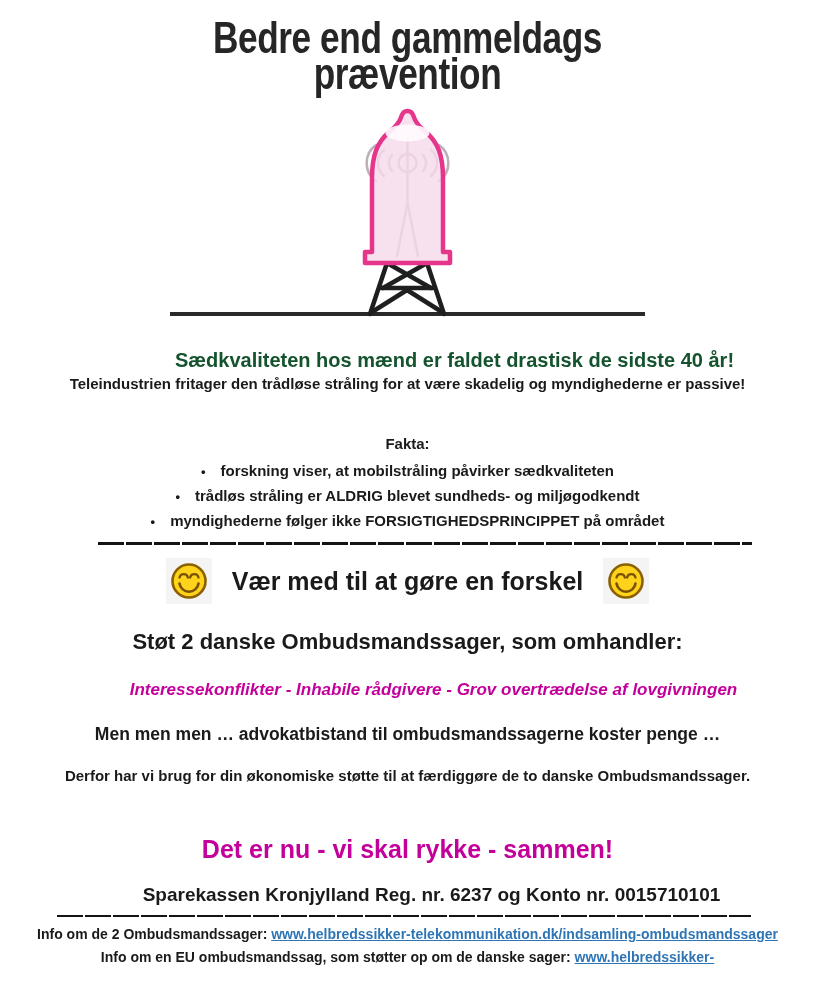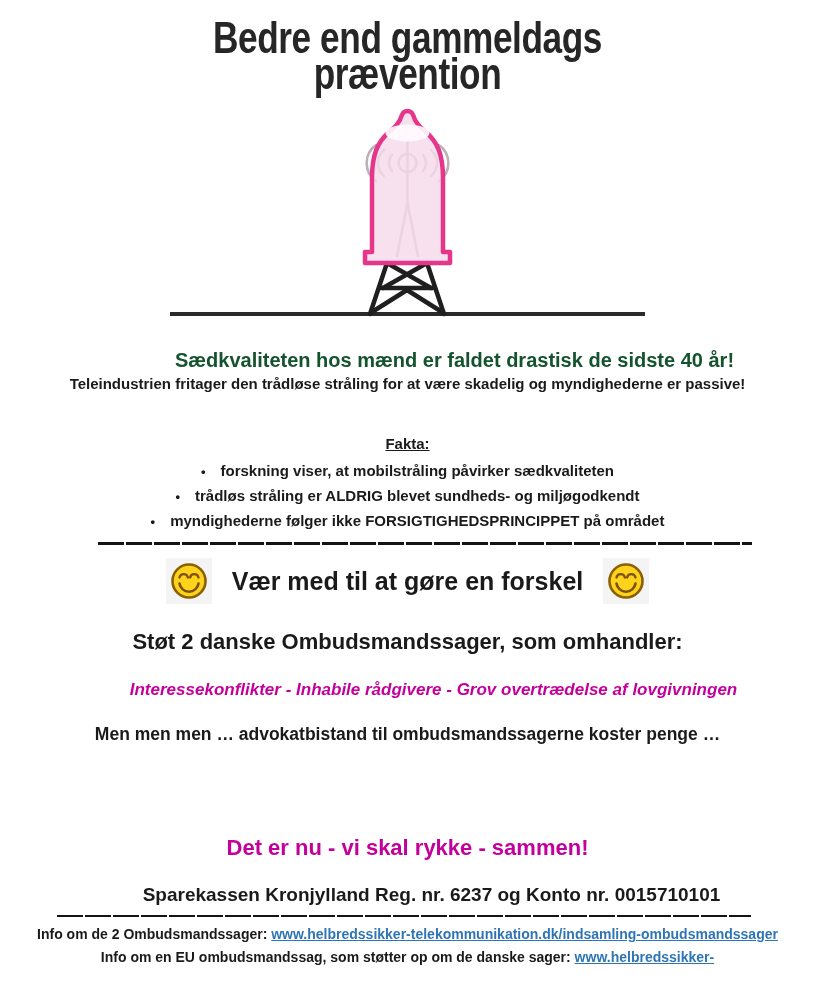--- a/index.html
+++ b/index.html
@@ -11,41 +11,41 @@
   }
   .center { position:absolute; left:0; width:100%; text-align:center; }
 
   .title { top:20px; color:#262626;text-align:center; }
   .title .tline { display:block; font-size:44px; line-height:36px; letter-spacing:-0.5px; transform:scaleX(0.80); }
 
   .figure { position:absolute; top:106px; left:120px; width:575px; height:215px; }
 
   .headline     { top:349px; font-size:20px; color:#14532d;padding-left:47px; }
   .subheadline  { top:375px; font-size:15px; }
-  .fakta        { top:435px; font-size:15px;text-decoration:underline; }
+  .fakta        { top:435px; font-size:15px; }
   .bullets      { top:459px; font-size:15px; }
   .bullet-row   { display:flex; justify-content:center; align-items:baseline; gap:15px; line-height:24px; }
   .bullet-dot   { font-size:13px; }
 
   .sep { position:absolute; height:3px;
          background:repeating-linear-gradient(90deg,#141414 0 26px,#fbfbfb 26px 28px); }
   .sep1 { top:542px; left:98px;  width:654px; }
   .sep2 { top:915px; left:57px;  width:694px; height:2px; }
 
   .smiley-row { position:absolute; top:558px; left:0; width:100%;
                 display:flex; justify-content:center; align-items:center; gap:20px; }
   .smiley-box { width:46px; height:46px; background:#f4f4f4;
                 display:flex; align-items:center; justify-content:center; }
   .cta-heading { font-size:25px; }
 
   .support-heading { top:629px; font-size:22px; }
   .issues   { top:680px; font-size:17px; font-style:italic; color:#C4009B;padding-left:26px; }
   .cost     { top:724px; font-size:17.5px; }
   .donate   { top:764px; font-size:15px; line-height:23px; }
-  .urgency  { top:835px; font-size:22px; color:#C4009B; }
+  .urgency  { top:835px; font-size:25px; color:#C4009B; }
   .bank     { top:884px; font-size:19px;padding-left:24px; }
 
   .footer   { top:923px; font-size:14px; line-height:23px; }
   a.link    { color:#2E75B6; text-decoration:underline; font-weight:bold; }
 </style>
 </head>
 <body>
 
 <div class="page">
 
@@ -130,20 +130,21 @@
     </span>
   </div>
 
   <div class="center support-heading">Støt 2 danske Ombudsmandssager, som omhandler:</div>
 
   <div class="center issues">Interessekonflikter - Inhabile rådgivere - Grov overtrædelse af lovgivningen</div>
 
   <div class="center cost">Men men men … advokatbistand til ombudsmandssagerne koster penge …</div>
 
   <div class="center donate">
+    <div>Derfor har vi brug for din økonomiske støtte til at færdiggøre de to danske Ombudsmandssager.</div>
   </div>
 
   <div class="center urgency">Det er nu - vi skal rykke - sammen!</div>
 
   <div class="center bank">Sparekassen Kronjylland Reg. nr. 6237 og Konto nr. 0015710101</div>
 
   <div class="sep sep2"></div>
 
   <div class="center footer">
     <div>

